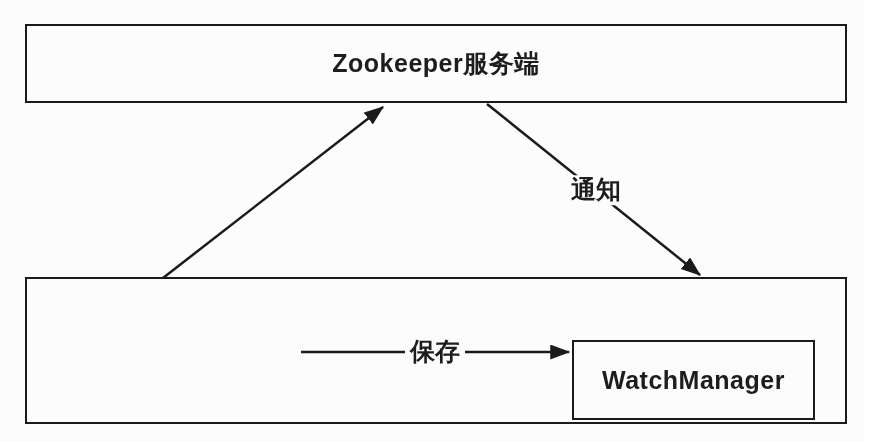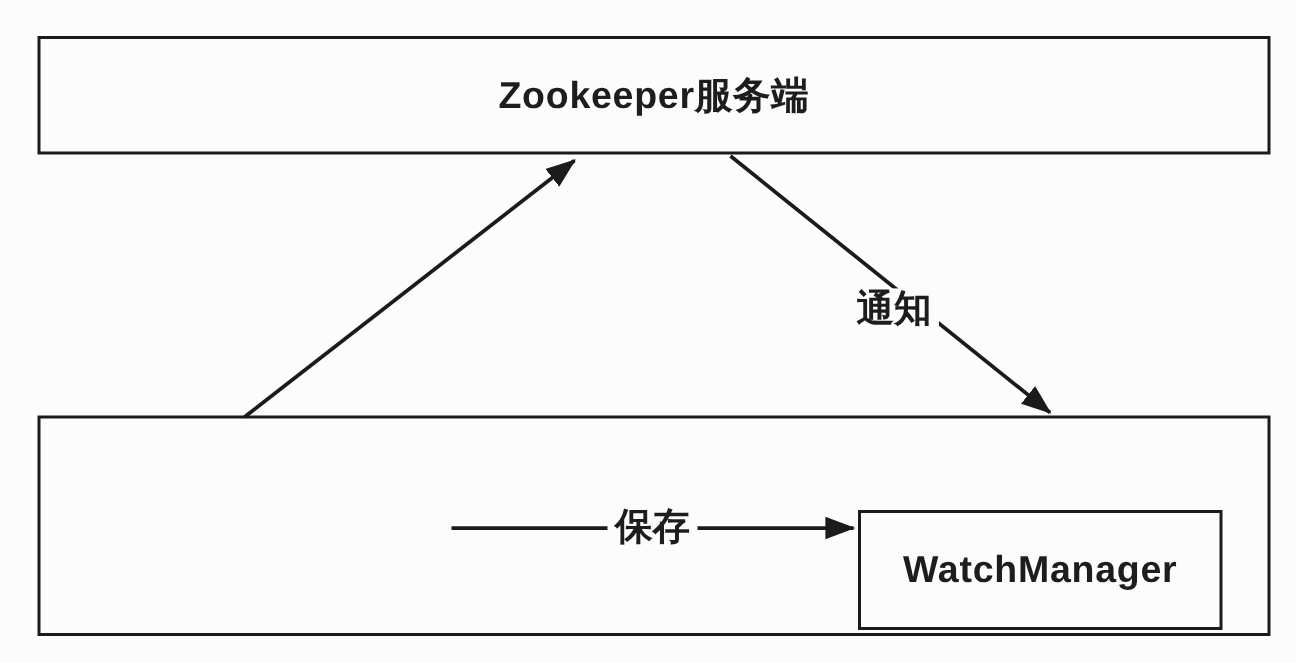--- a/index.html
+++ b/index.html
@@ -47,21 +47,21 @@
     transform: translate(-50%, -50%);
     font-size: 25px;
     font-weight: 600;
     color: #1d1d1d;
     background: #fcfcfc;
     padding: 1px 5px;
     white-space: nowrap;
     line-height: 1.1;
   }
   .label-register { left: 272px; top: 190px; }
-  .label-notify   { left: 596px; top: 190px; margin-top: 17px; }
+  .label-notify   { left: 596px; top: 190px; }
   .label-save     { left: 435px; top: 352px; text-align: center; }
 
   .watermark {
     position: absolute;
     right: 3px;
     top: 410px;
     font-size: 14px;
     color: rgba(178, 178, 178, 0.9);
     letter-spacing: 0.5px;
     white-space: nowrap;

